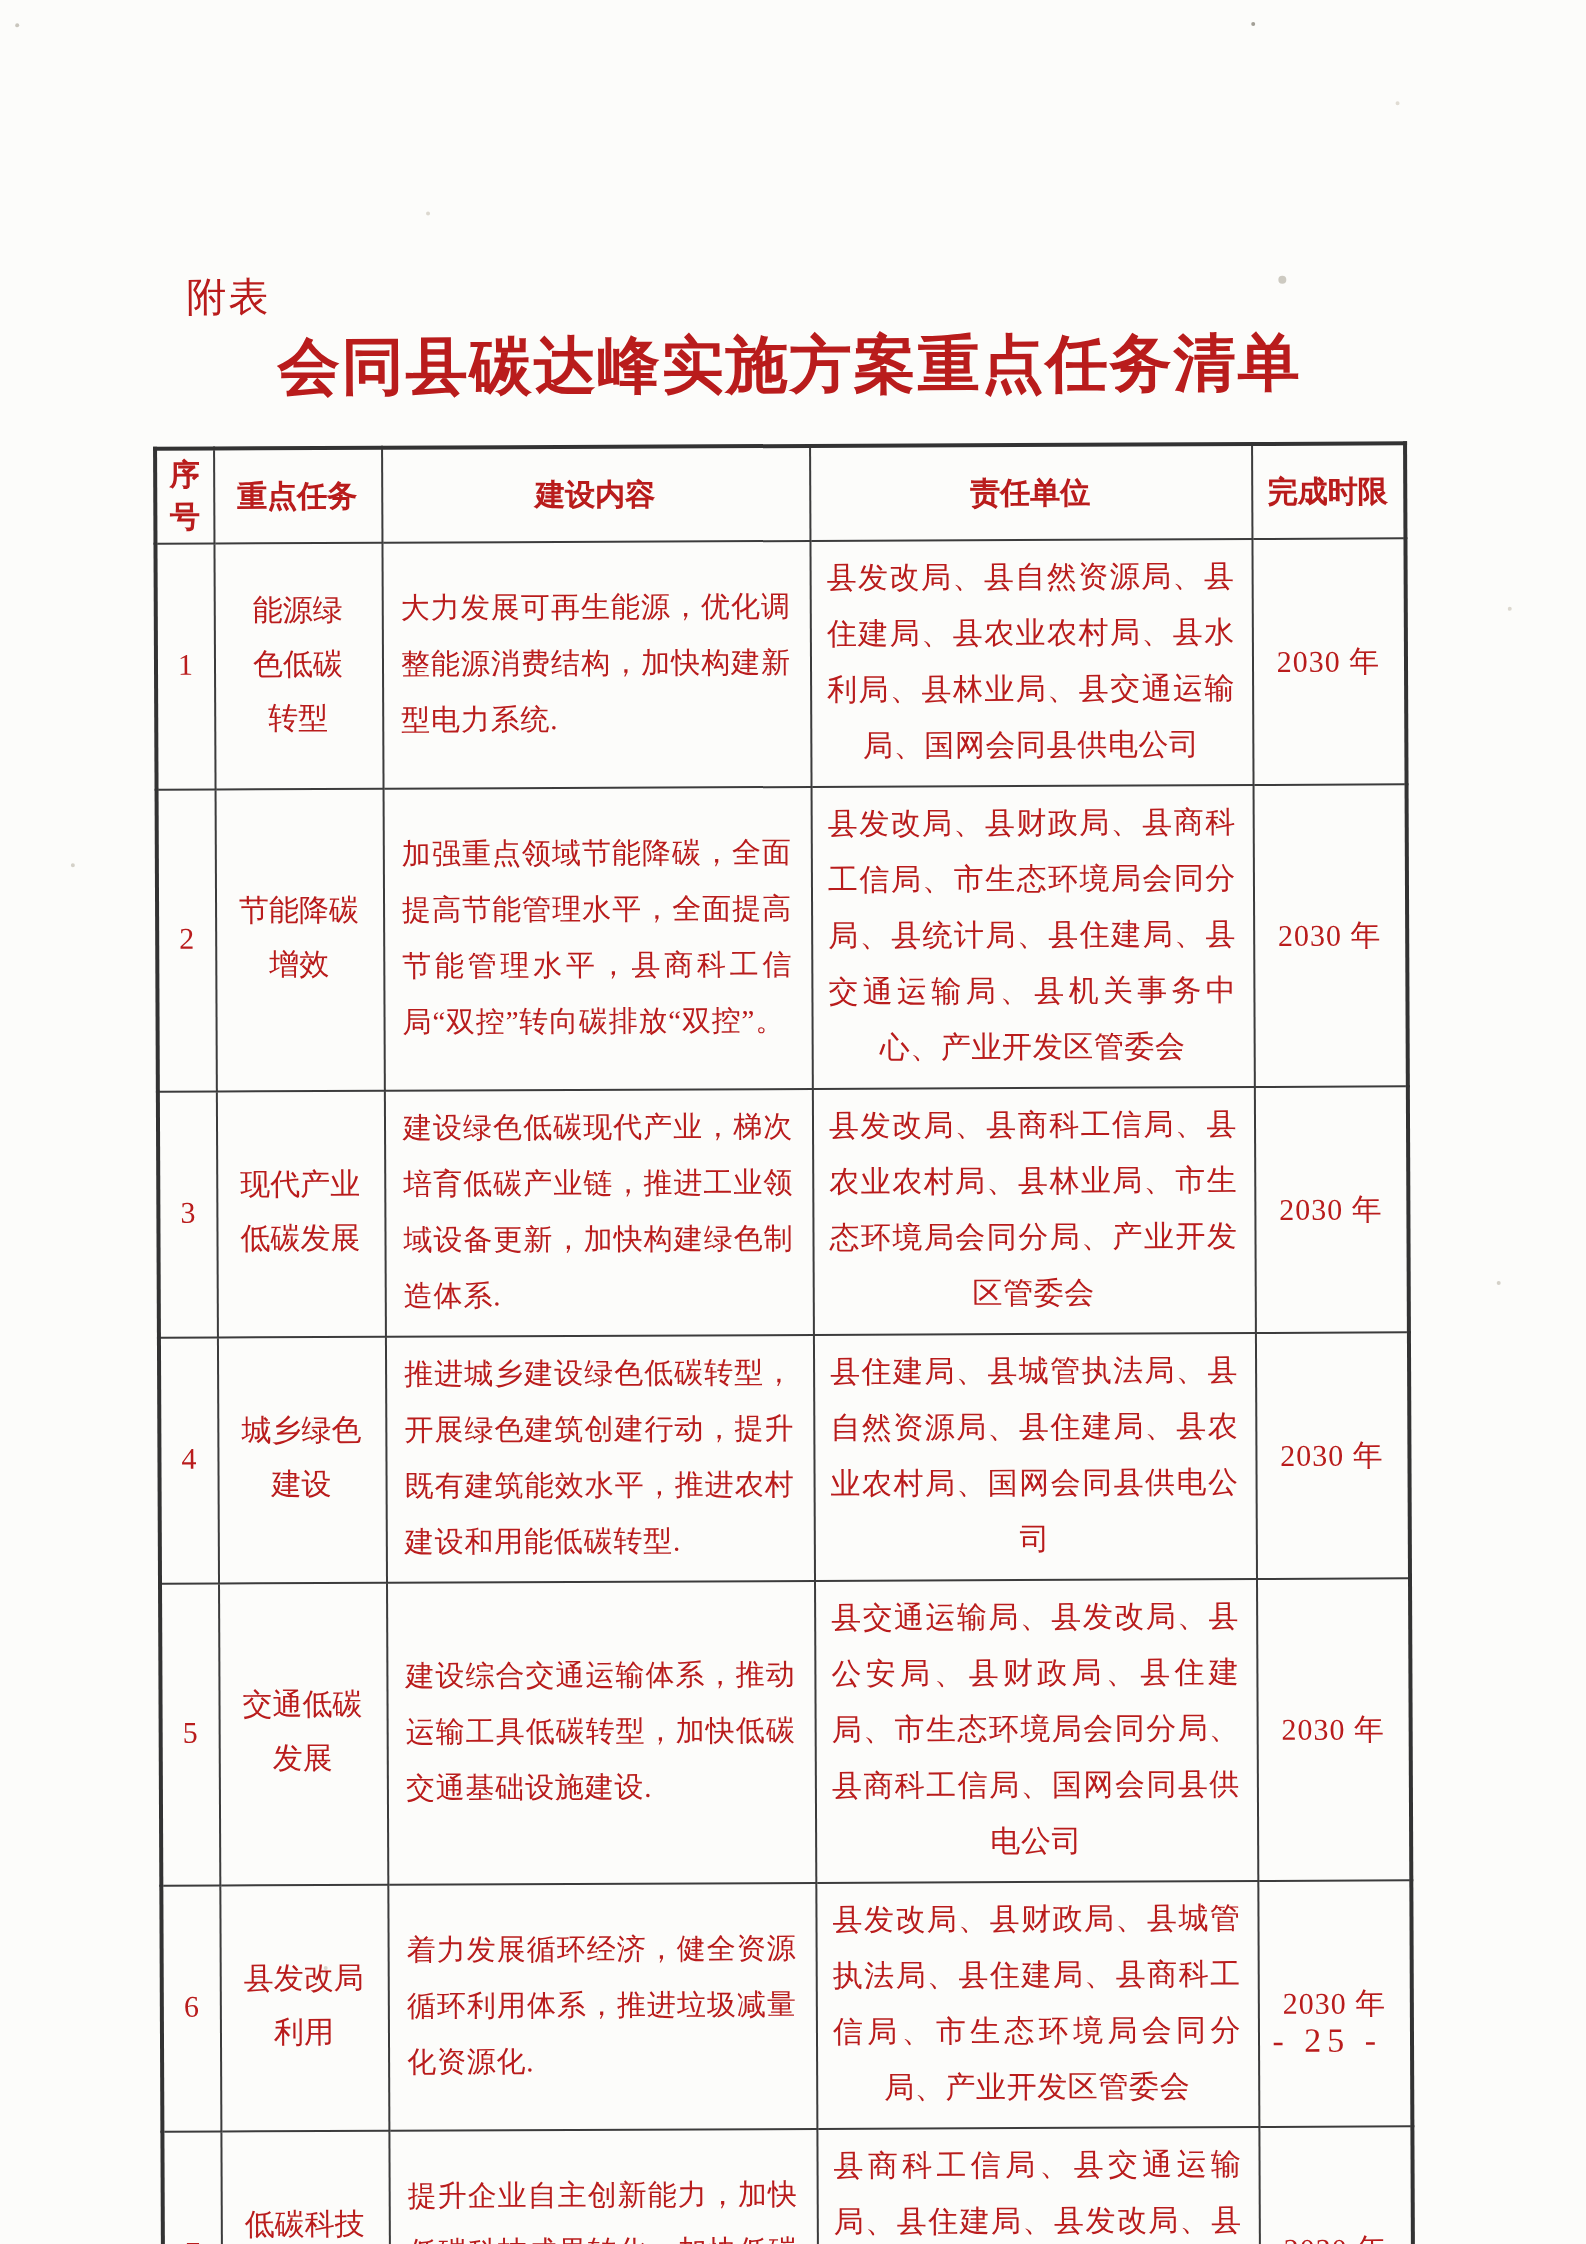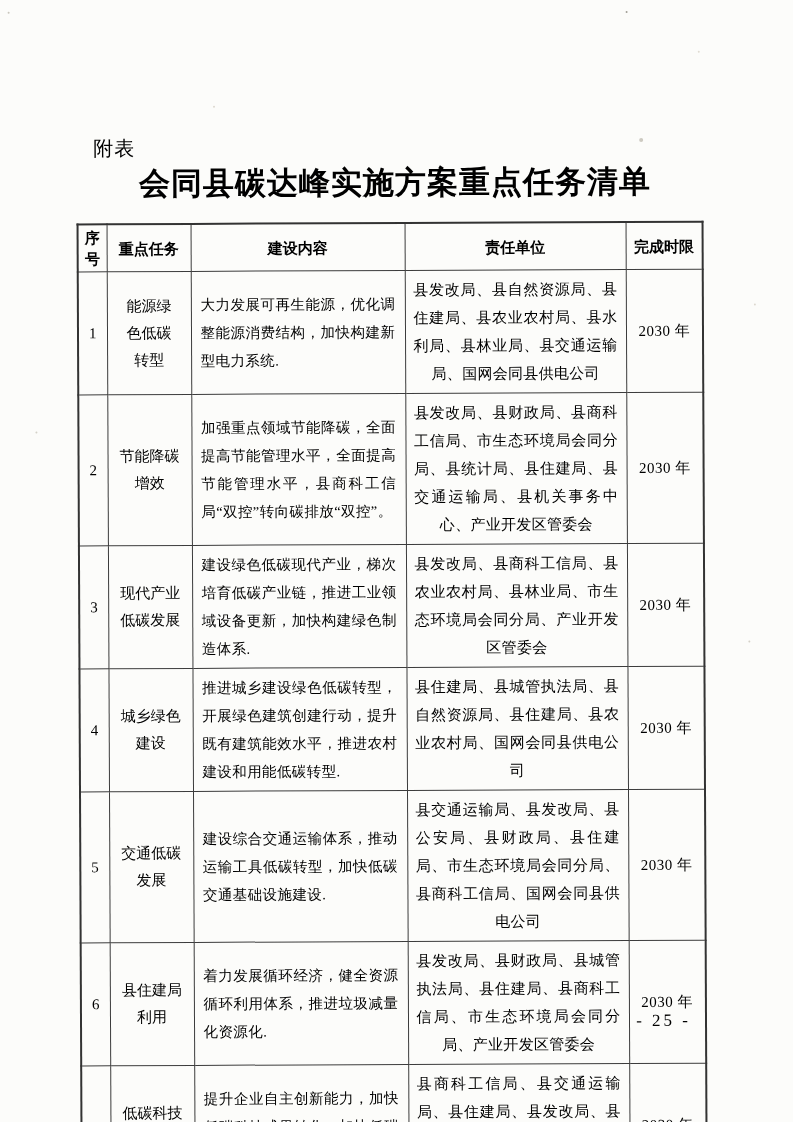--- a/index.html
+++ b/index.html
@@ -7,21 +7,21 @@
     padding: 0;
     background: #f2f1ee;
   }
   .sheet {
     position: relative;
     width: 793px;
     height: 1122px;
     margin: 0 auto;
     background: #fcfcfa;
     overflow: hidden;
-    color: #000000;
+    color: #b91c1c;
     font-family: "Liberation Serif", serif;
   }
   .rot {
     position: absolute;
     inset: 0;
     transform: rotate(-0.25deg);
     transform-origin: 50% 50%;
   }
   .appendix {
     position: absolute;
@@ -197,21 +197,21 @@
         <tr class="r5">
           <td class="c-idx">5</td>
           <td class="c-task">交通低碳
 发展</td>
           <td class="c-content">建设综合交通运输体系，推动运输工具低碳转型，加快低碳交通基础设施建设.</td>
           <td class="c-unit">县交通运输局、县发改局、县公安局、县财政局、县住建局、市生态环境局会同分局、县商科工信局、国网会同县供电公司</td>
           <td class="c-deadline">2030 年</td>
         </tr>
         <tr class="r6">
           <td class="c-idx">6</td>
-          <td class="c-task">县住建局
+          <td class="c-task">县发改局
 利用</td>
           <td class="c-content">着力发展循环经济，健全资源循环利用体系，推进垃圾减量化资源化.</td>
           <td class="c-unit">县发改局、县财政局、县城管执法局、县住建局、县商科工信局、市生态环境局会同分局、产业开发区管委会</td>
           <td class="c-deadline">2030 年</td>
         </tr>
         <tr class="r7">
           <td class="c-idx">7</td>
           <td class="c-task">低碳科技
 创新</td>
           <td class="c-content">提升企业自主创新能力，加快低碳科技成果转化，加快低碳科技成果转化.</td>

